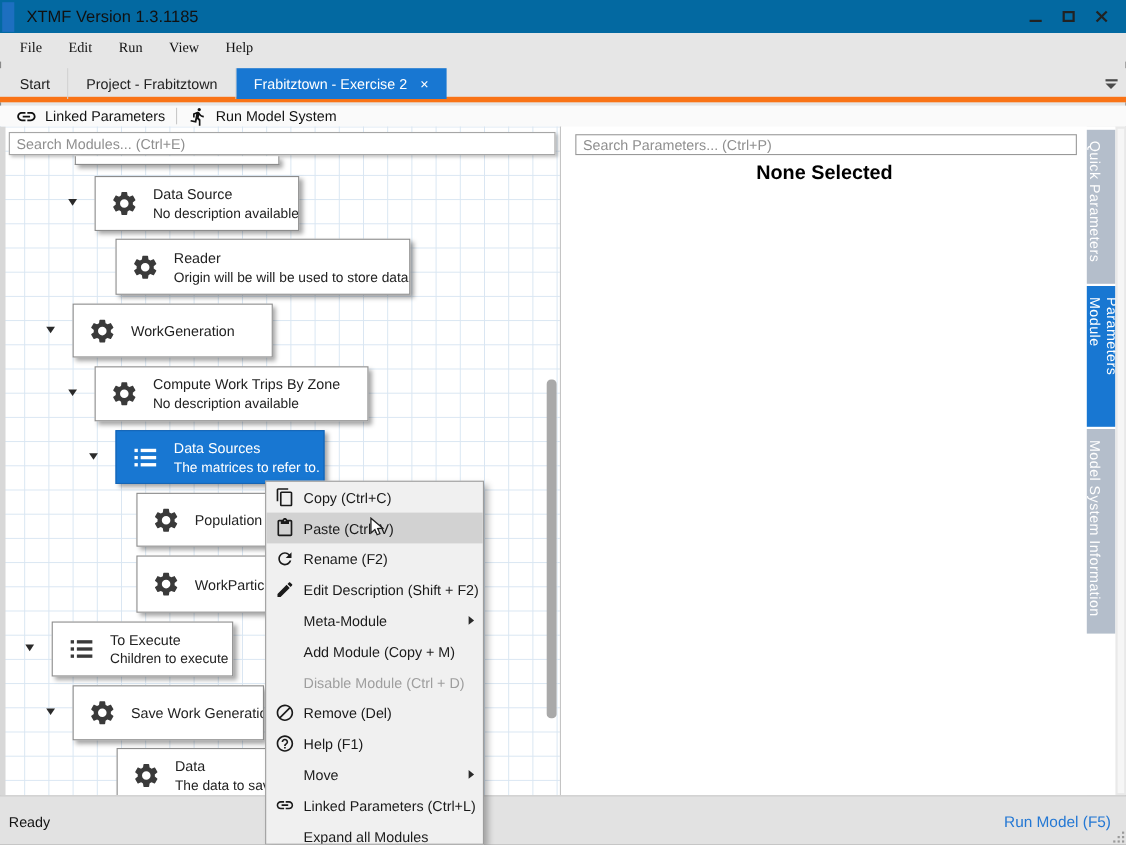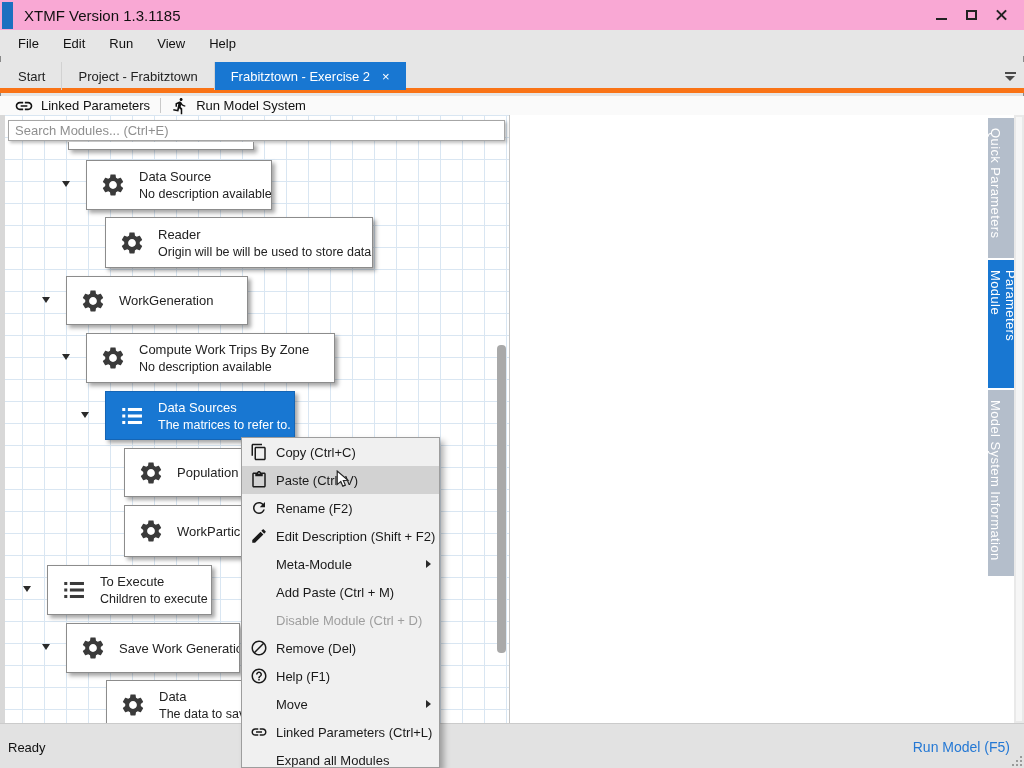--- a/index.html
+++ b/index.html
@@ -1,34 +1,34 @@
 <!DOCTYPE html>
 <html><head>
 <meta charset="utf-8">
 <style>
   * { box-sizing: border-box; margin: 0; padding: 0; }
   html,body { width:1024px; height:768px; overflow:hidden; }
   body { font-family:"Liberation Sans", sans-serif; background:#e6e6e6; position:relative;
          outline:1px solid #8a8a8a; outline-offset:-1px; }
 
   
-  .titlebar { position:absolute; left:0; top:0; width:1024px; height:30px; background:#f9a8d4;
+  .titlebar { position:absolute; left:0; top:0; width:1024px; height:30px; background:#0369a1;
               display:flex; align-items:center; }
   .app-icon { width:11px; height:27px; background:#1d6fc0; margin:1px 0 0 2px; }
   .title-text { font-size:15px; color:#111; margin-left:11px; }
   .win-controls { margin-left:auto; display:flex; align-items:center; gap:14px; padding-right:14px; }
   .win-btn { width:16px; height:16px; position:relative; cursor:default; }
   .glyph-min { position:absolute; left:2px; bottom:3px; width:11px; height:2px; background:#222; }
   .glyph-max { position:absolute; left:2px; top:3px; width:11px; height:10px; border:2px solid #222; }
   .glyph-close-a,.glyph-close-b { position:absolute; left:1px; top:7px; width:13px; height:2px; background:#222; }
   .glyph-close-a { transform:rotate(45deg);} .glyph-close-b { transform:rotate(-45deg);}
 
   
   .menubar { position:absolute; left:0; top:30px; width:1024px; height:26px; background:#e6e6e6;
-             display:flex; align-items:center; padding-left:8px; gap:4px; }
+             display:flex; align-items:center; padding-left:8px; gap:4px;font-family:Liberation Serif, serif; }
   .menubar-item { font-size:13px; color:#111; padding:3px 10px; }
 
   
   .tabstrip { position:absolute; left:0; top:62px; width:1024px; height:31px; background:#e6e6e6;
               border-bottom:5px solid #f97316; display:flex; align-items:flex-start; padding-left:2px; }
   .doc-tab { height:28px; display:flex; align-items:center; padding:0 16px; font-size:13px; color:#222; }
   .doc-tab.inactive { border-right:1px solid #d2d2d2; }
   .doc-tab.active { background:#1877d2; color:#fff; }
   .tab-close { margin-left:12px; font-size:13px; color:#fff; }
   .tab-overflow { position:absolute; right:8px; bottom:7px; width:11px; height:9px; }
@@ -306,20 +306,24 @@
             <path d="M19.14,12.94c0.04-0.3,0.06-0.61,0.06-0.94c0-0.32-0.02-0.64-0.07-0.94l2.03-1.58c0.18-0.14,0.23-0.41,0.12-0.61l-1.92-3.32c-0.12-0.22-0.37-0.29-0.59-0.22l-2.39,0.96c-0.5-0.38-1.03-0.7-1.62-0.94L14.4,2.81c-0.04-0.24-0.24-0.41-0.48-0.41h-3.84c-0.24,0-0.43,0.17-0.47,0.41L9.25,5.35C8.66,5.59,8.12,5.92,7.63,6.29L5.24,5.33c-0.22-0.08-0.47,0-0.59,0.22L2.74,8.87C2.62,9.08,2.66,9.34,2.86,9.48l2.03,1.58C4.84,11.36,4.8,11.69,4.8,12s0.02,0.64,0.07,0.94l-2.03,1.58c-0.18,0.14-0.23,0.41-0.12,0.61l1.92,3.32c0.12,0.22,0.37,0.29,0.59,0.22l2.39-0.96c0.5,0.38,1.03,0.7,1.62,0.94l0.36,2.54c0.05,0.24,0.24,0.41,0.48,0.41h3.84c0.24,0,0.44-0.17,0.47-0.41l0.36-2.54c0.59-0.24,1.13-0.56,1.62-0.94l2.39,0.96c0.22,0.08,0.47,0,0.59-0.22l1.92-3.32c0.12-0.22,0.07-0.47-0.12-0.61L19.14,12.94z M12,15.6c-1.98,0-3.6-1.62-3.6-3.6s1.62-3.6,3.6-3.6s3.6,1.62,3.6,3.6S13.98,15.6,12,15.6z"></path>
           </svg>
         </span>
     <div class="card-text">
       <div class="card-title">Data</div>
       <div class="card-desc">The data to save.</div>
     </div>
   </div>
     </div>
 
+  <div class="param-panel">
+    <input class="search-params" placeholder="Search Parameters... (Ctrl+P)" style="">
+    <div class="none-selected">None Selected</div>
+  </div>
 
   <div class="side-tabs" id="side-tabs">
       <div class="side-tab">Quick Parameters</div>
       <div class="side-tab active">Module Parameters</div>
       <div class="side-tab">Model System Information</div>
     </div>
   <div class="right-strip">
       <div class="track"></div>
     </div>
 
@@ -361,21 +365,21 @@
       </span>
     <span class="mi-label">Edit Description (Shift + F2)</span>
   </div>
     <div class="menu-row">
     <span class="mi-icon"></span>
     <span class="mi-label">Meta-Module</span>
   <span class="submenu-arrow"></span>
     </div>
     <div class="menu-row">
     <span class="mi-icon"></span>
-    <span class="mi-label">Add Paste (Ctrl + M)</span>
+    <span class="mi-label">Add Module (Copy + M)</span>
   </div>
     <div class="menu-row disabled">
     <span class="mi-icon"></span>
     <span class="mi-label">Disable Module (Ctrl + D)</span>
   </div>
     <div class="menu-row">
     <span class="mi-icon">
         <svg class="icon" width="18" height="18" viewBox="0 0 24 24">
           <path d="M12,2C6.48,2,2,6.48,2,12s4.48,10,10,10s10-4.48,10-10S17.52,2,12,2z M4,12c0-4.42,3.58-8,8-8c1.85,0,3.55,0.63,4.9,1.69L5.69,16.9C4.63,15.55,4,13.85,4,12z M12,20c-1.85,0-3.55-0.63-4.9-1.69L18.31,7.1C19.37,8.45,20,10.15,20,12C20,16.42,16.42,20,12,20z"></path>
         </svg>

